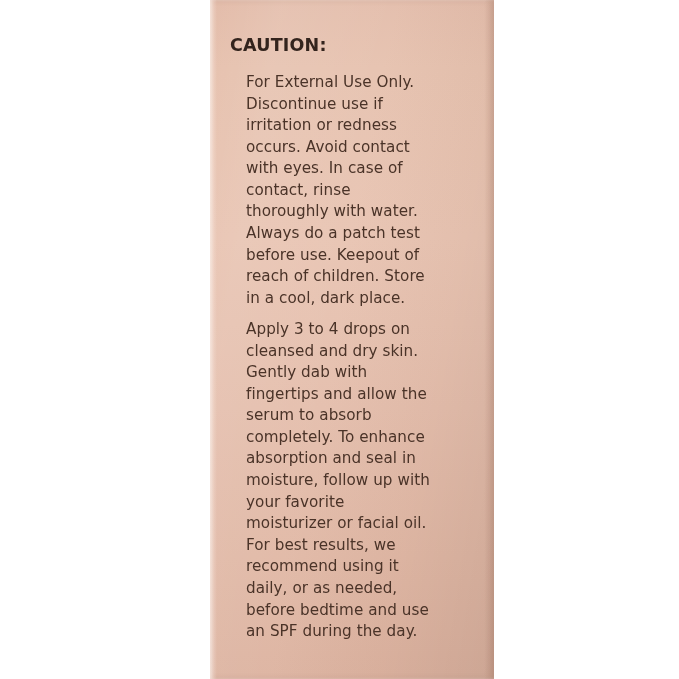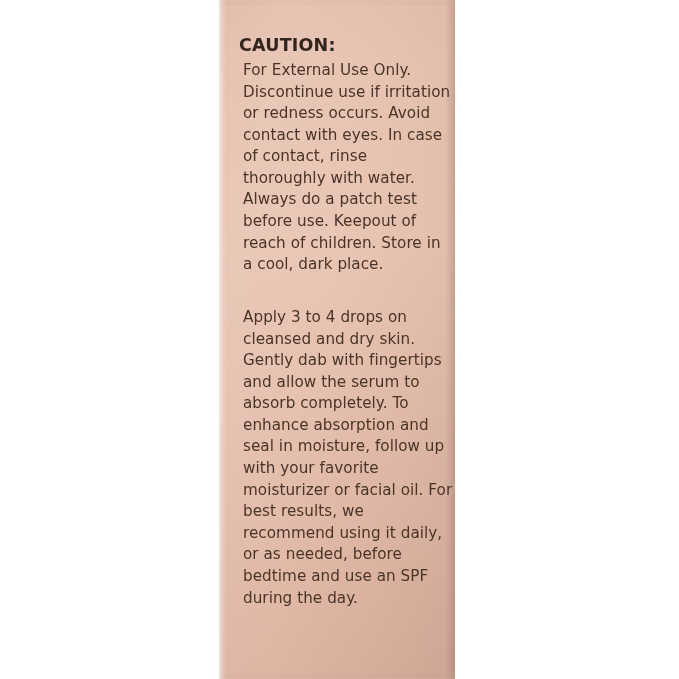--- a/index.html
+++ b/index.html
@@ -15,23 +15,23 @@
   }
   .scene {
     position: relative;
     width: 679px;
     height: 679px;
     background: #ffffff;
   }
   
   .product-box {
     position: absolute;
-    left: 219px;
+    left: 210px;
     top: 0px;
-    width: 236px;
+    width: 284px;
     height: 679px;
     background:
       linear-gradient(100deg,
         rgba(255,255,255,0.00) 0%,
         rgba(255,255,255,0.10) 18%,
         rgba(255,255,255,0.05) 45%,
         rgba(0,0,0,0.02) 72%,
         rgba(0,0,0,0.07) 100%),
       linear-gradient(180deg,
         #e3bcaa 0%,
@@ -76,21 +76,21 @@
     font-weight: bold;
     letter-spacing: 0.2px;
     color: #33241d;
     margin: 0 0 4px 0;
     line-height: 1.2;
   }
   .section-body {
     font-size: 15.2px;
     line-height: 1.42;
     color: #4a3328;
-    margin: 4px;
+    margin: 16px;
     letter-spacing: 0.05px;
   }
   #caution-block { top: 35px; }
   #howtouse-block { top: 303px; }
 </style>
 </head>
 <body>
 
 <div class="scene">
 

